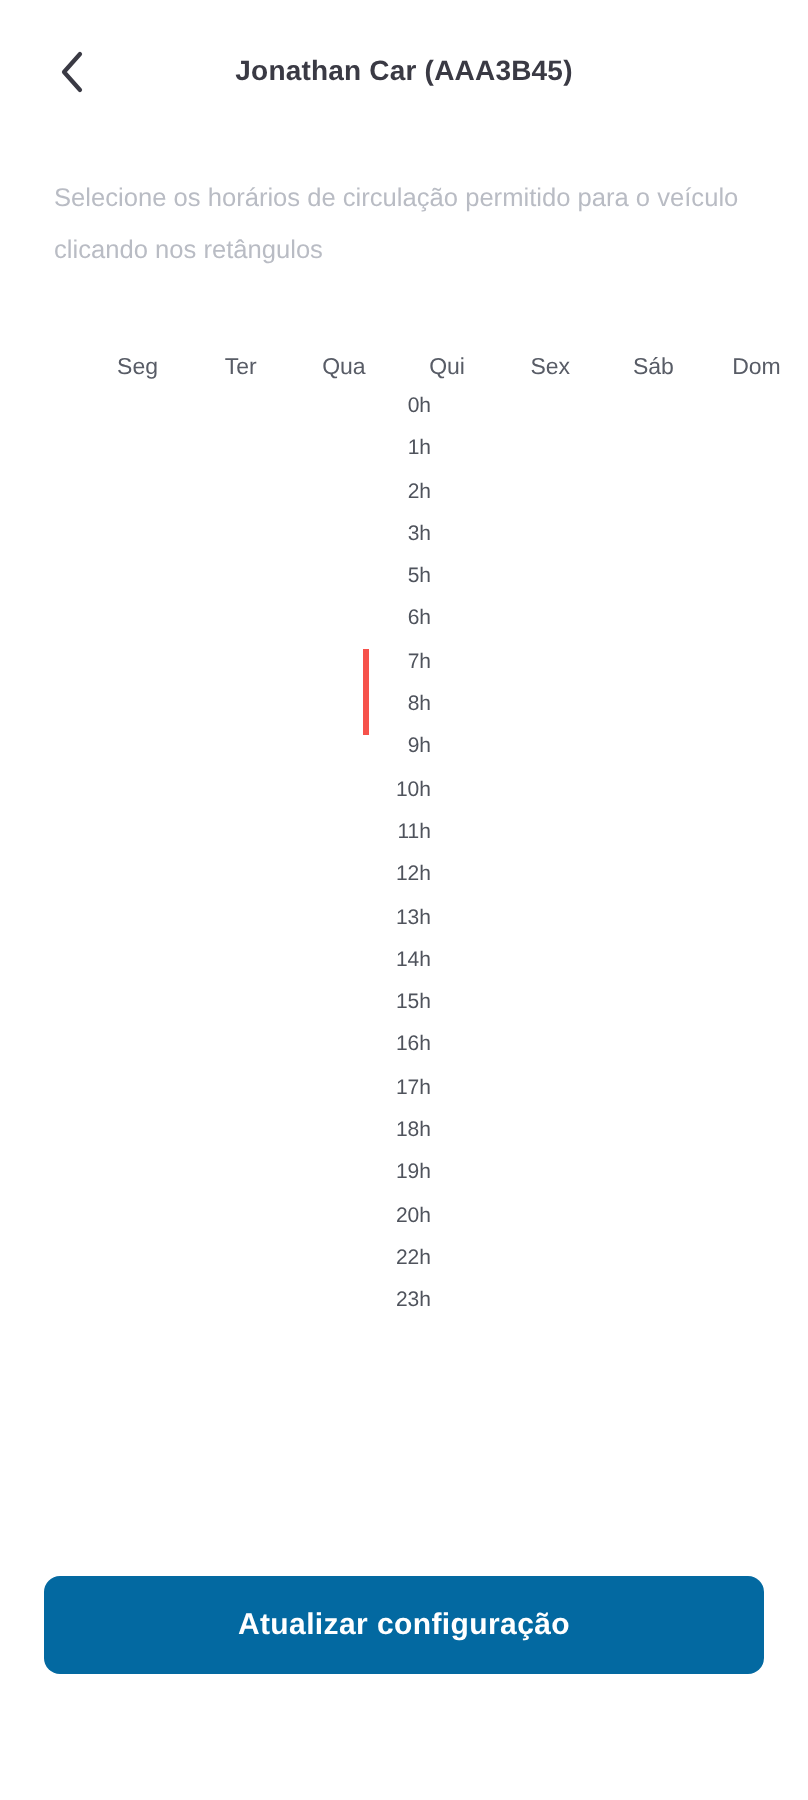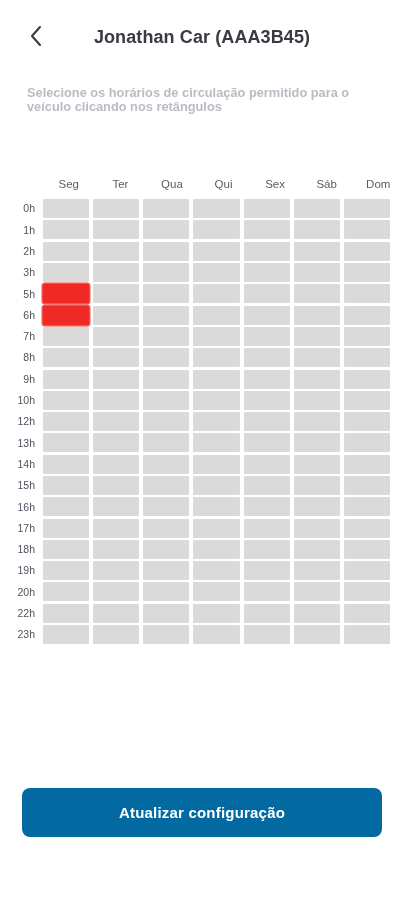--- a/index.html
+++ b/index.html
@@ -35,36 +35,36 @@
     justify-content: center;
     cursor: pointer;
   }
   .back-btn svg { display: block; }
   .page-title {
     position: absolute;
     left: 0;
     top: 27px;
     width: 404px;
     text-align: center;
-    font-size: 18px;
+    font-size: 14px;
     font-weight: 600;
     color: #3a3a44;
     letter-spacing: 0.1px;
   }
 
   
   .subtitle {
     position: absolute;
     left: 27px;
     top: 86px;
     width: 356px;
     font-size: 12.8px;
-    line-height: 14px;
+    line-height: 26px;
     color: #b9bcc4;
-    font-weight: 700;
+    font-weight: 400;
   }
 
   
   .grid-wrap {
     position: absolute;
     left: 0;
     top: 178px;
     width: 404px;
   }
   .day-header {
@@ -79,20 +79,21 @@
     color: #585c66;
     font-weight: 400;
     padding: 0 2px;
   }
 
   .grid-rows { display: block; }
   .grid-row {
     display: flex;
     align-items: center;
     height: 21.3px;
+    flex-direction: column;
   }
   .hour-label {
     width: 43px;
     flex: 0 0 43px;
     text-align: right;
     padding-right: 8px;
     box-sizing: border-box;
     font-size: 10.5px;
     color: #4f535c;
     font-weight: 500;
@@ -276,20 +277,32 @@
           <div class="cell"></div>
           <div class="cell"></div>
           <div class="cell"></div>
           <div class="cell"></div>
           <div class="cell"></div>
           <div class="cell"></div>
           <div class="cell"></div>
         </div>
       </div>
       <div class="grid-row">
+        <div class="hour-label">11h</div>
+        <div class="cells">
+          <div class="cell"></div>
+          <div class="cell"></div>
+          <div class="cell"></div>
+          <div class="cell"></div>
+          <div class="cell"></div>
+          <div class="cell"></div>
+          <div class="cell"></div>
+        </div>
+      </div>
+      <div class="grid-row">
         <div class="hour-label">12h</div>
         <div class="cells">
           <div class="cell"></div>
           <div class="cell"></div>
           <div class="cell"></div>
           <div class="cell"></div>
           <div class="cell"></div>
           <div class="cell"></div>
           <div class="cell"></div>
         </div>

